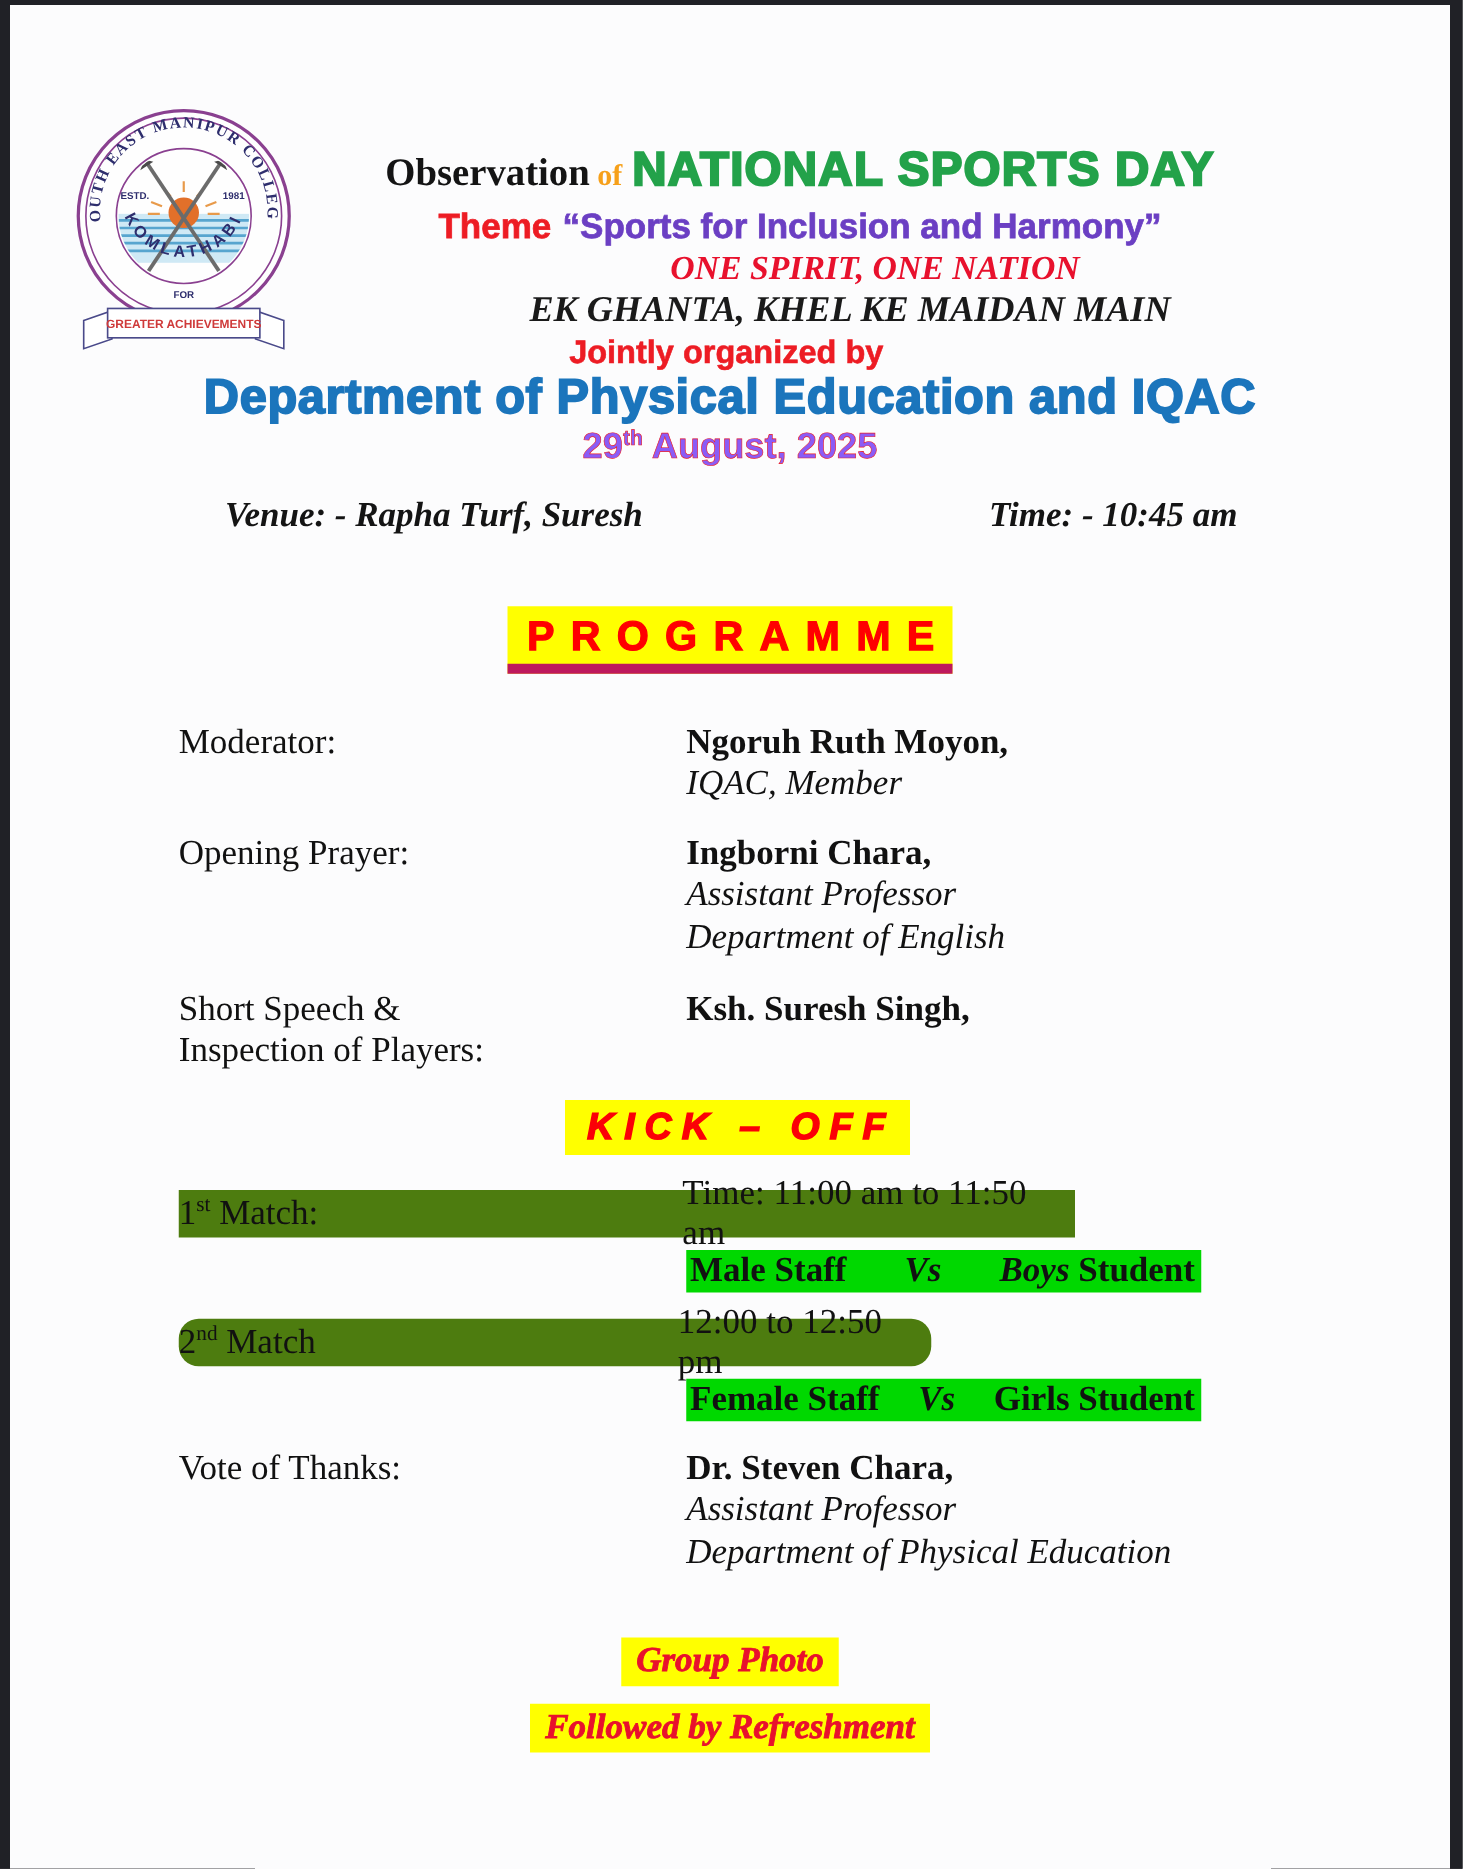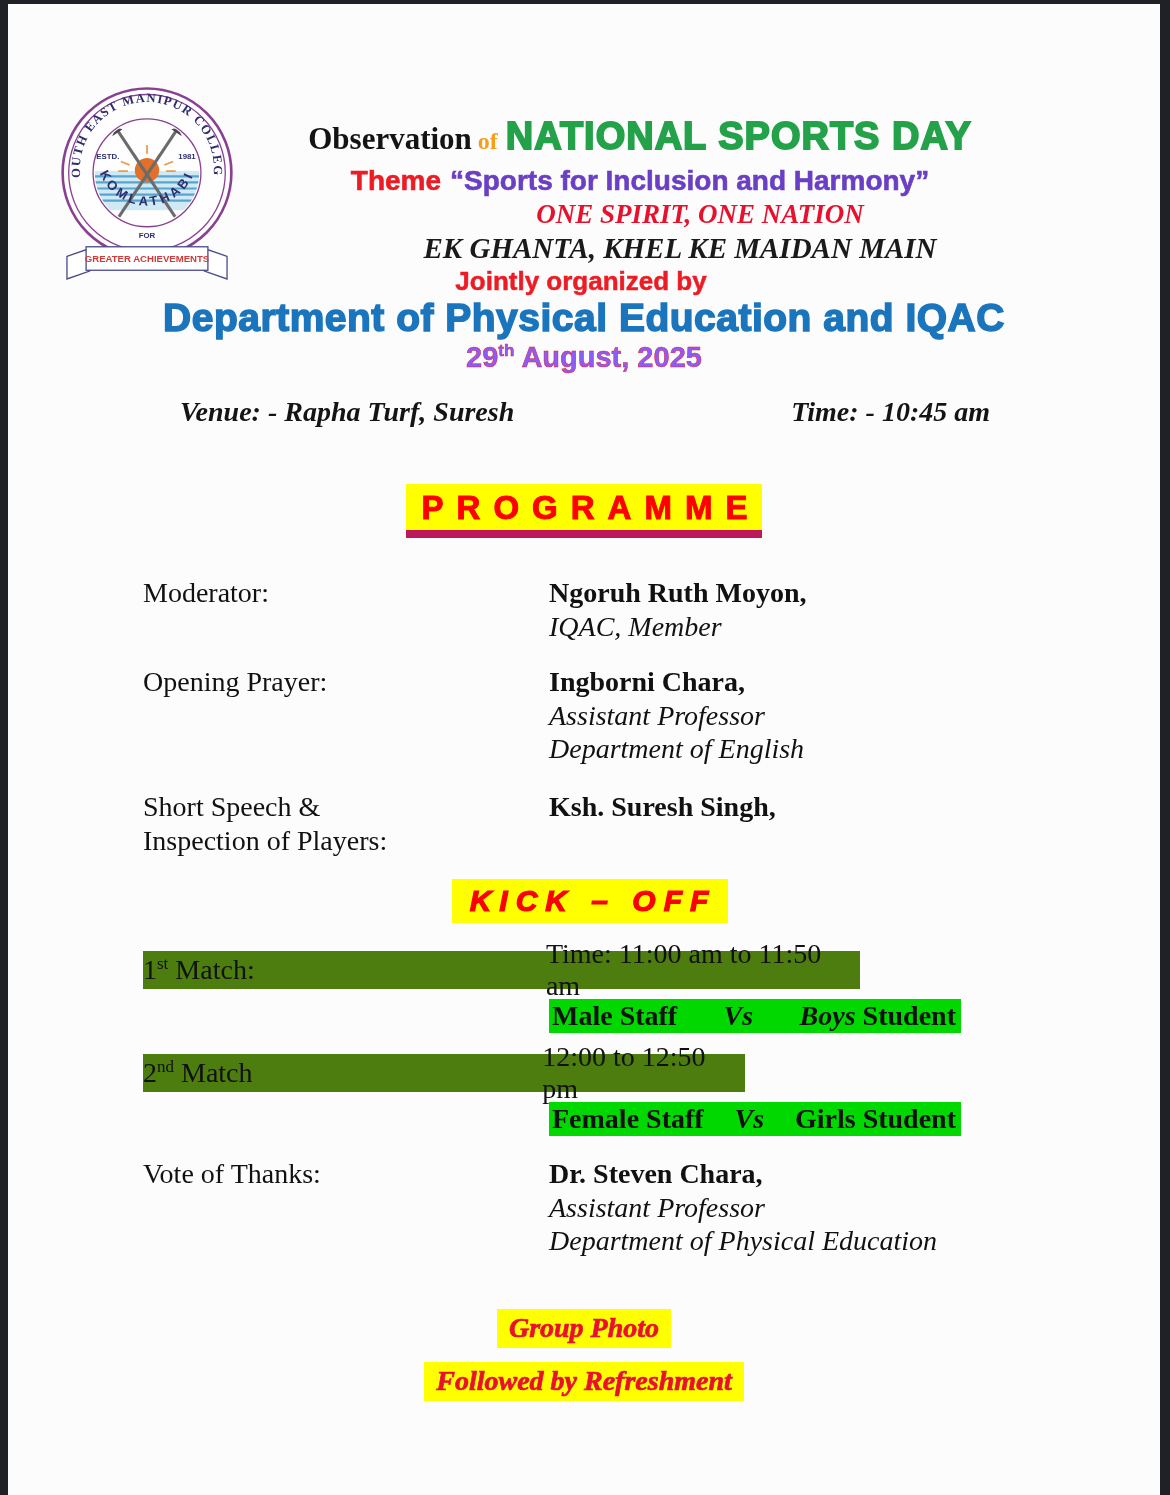--- a/index.html
+++ b/index.html
@@ -75,21 +75,21 @@
           background:#FFFF00; color:#FB0007;
           font-family:"Liberation Sans", sans-serif; font-style:italic; font-weight:bold;
           font-size:30px; letter-spacing:8px; padding:5px 12px 5px 18px;
           -webkit-text-stroke:1.2px #FB0007; }
 
   
   .match-bar { margin-left:135px; background:#4d7c0f; height:38px;
                display:flex; align-items:center; font-size:28px; }
   .match-bar sup { font-size:17px; }
   .bar1 { width:717px; margin-top:28px; }
-  .bar2 { width:602px; margin-top:21px; }
+  .bar2 { width:602px; margin-top:21px;border-radius:16px; }
   .m-label { width:406px; }
   .green-bar { margin-left:541px; margin-top:10px; width:412px; height:34px;
                background:#00D800; display:flex; align-items:center;
                justify-content:space-between; font-size:28px; font-weight:bold;
                padding:0 5px 0 3px; }
   .green-bar .vs { font-style:italic; }
   .green-bar .it { font-style:italic; }
 
   
   .footer { text-align:center; margin-top:51px; }

